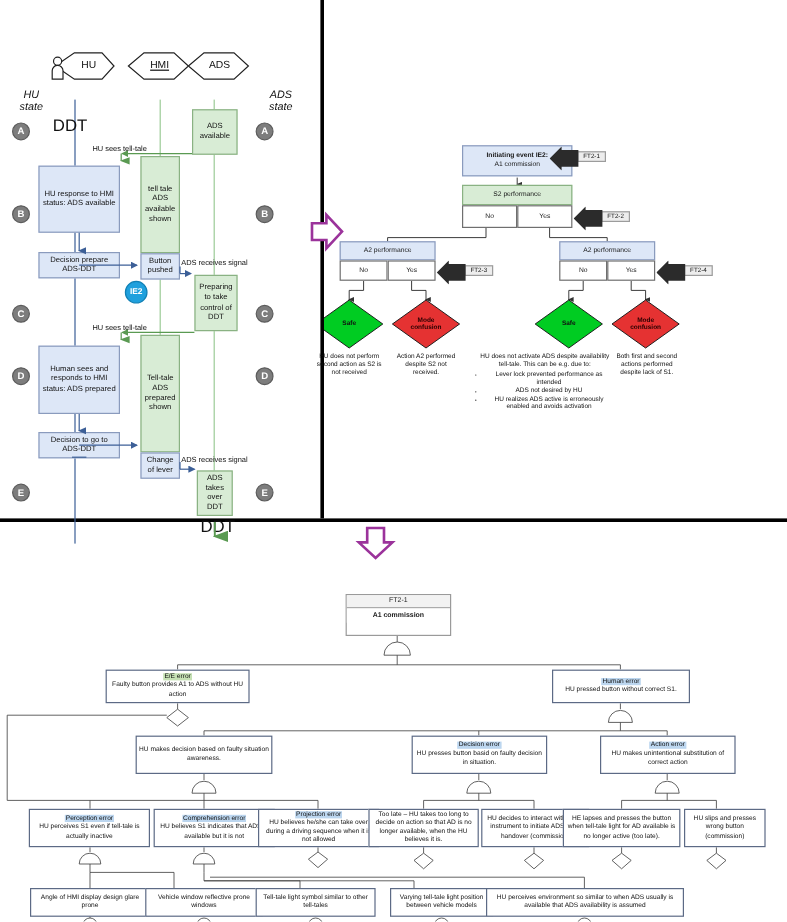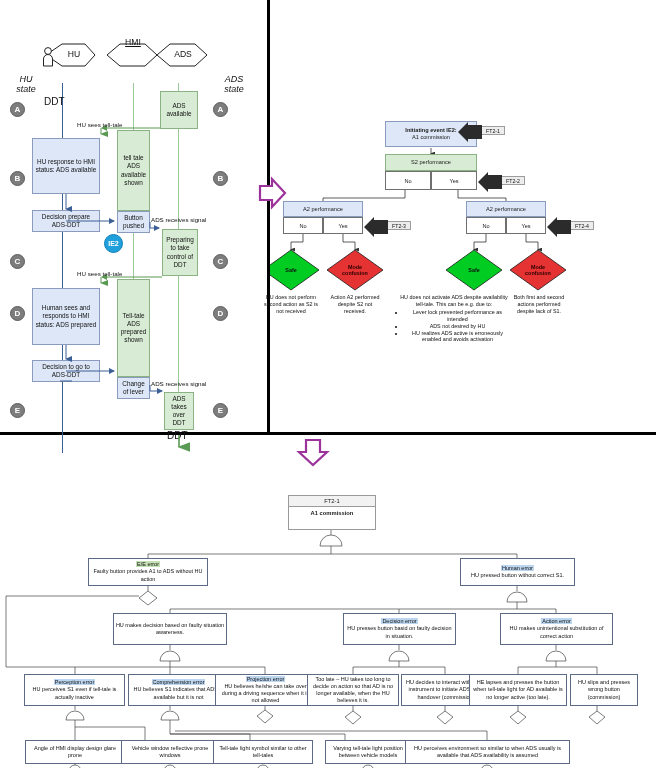--- a/index.html
+++ b/index.html
@@ -64,21 +64,21 @@
     color:#111;
     white-space:nowrap;
   }
   .ie2 {
     position:absolute;
     width:19px;height:19px;border-radius:50%;
     background:#1fa0dd; border:1px solid #1180b5;
     color:#fff; font-size:7px; font-weight:bold;
     display:flex;align-items:center;justify-content:center;
   }
-  .ddt-lbl { position:absolute; font-size:10px; color:#111; }
+  .ddt-lbl { position:absolute; font-size:14px; color:#111; }
 
   
   .ft-head {
     position:absolute;
     border:1px solid #8a9bbd; background:#dde7f7;
     font-size:5.6px; text-align:center;
     display:flex;align-items:center;justify-content:center;
     line-height:1.25; padding:1px;
   }
   .ft-head.green { background:#d8ecd5; border-color:#8ab283; }
@@ -147,21 +147,21 @@
     <polygon points="46,32 62,21 85,21 95,32 85,43 62,43" fill="#fff" stroke="#222" stroke-width="1"></polygon>
 
     <circle cx="48" cy="28" r="3.4" fill="#fff" stroke="#222" stroke-width="1"></circle>
     <path d="M43.5,43 L43.5,36 A4.5,4.5 0 0 1 52.5,36 L52.5,43 Z" fill="#fff" stroke="#222" stroke-width="1"></path>
 
     <polygon points="107,32 120,21 145,21 157,32 145,43 120,43" fill="#fff" stroke="#222" stroke-width="1"></polygon>
 
     <polygon points="157,32 170,21 195,21 207,32 195,43 170,43" fill="#fff" stroke="#222" stroke-width="1"></polygon>
   </svg>
   <div class="actor" style="left:56px;top:26px;width:36px;">HU</div>
-  <div class="actor" style="left:114px;top:14px;width:38px;text-decoration:underline;">HMI</div>
+  <div class="actor" style="left:114px;top:26px;width:38px;text-decoration:underline;">HMI</div>
   <div class="actor" style="left:165px;top:26px;width:36px;">ADS</div>
 
   <div class="statelabel" style="left:6px;top:52px;width:40px;">
     <span>HU</span><br>
     <span>state</span>
   </div>
   <div class="statelabel" style="left:212px;top:52px;width:44px;">
     <span>ADS</span><br>
     <span>state</span>
   </div>

